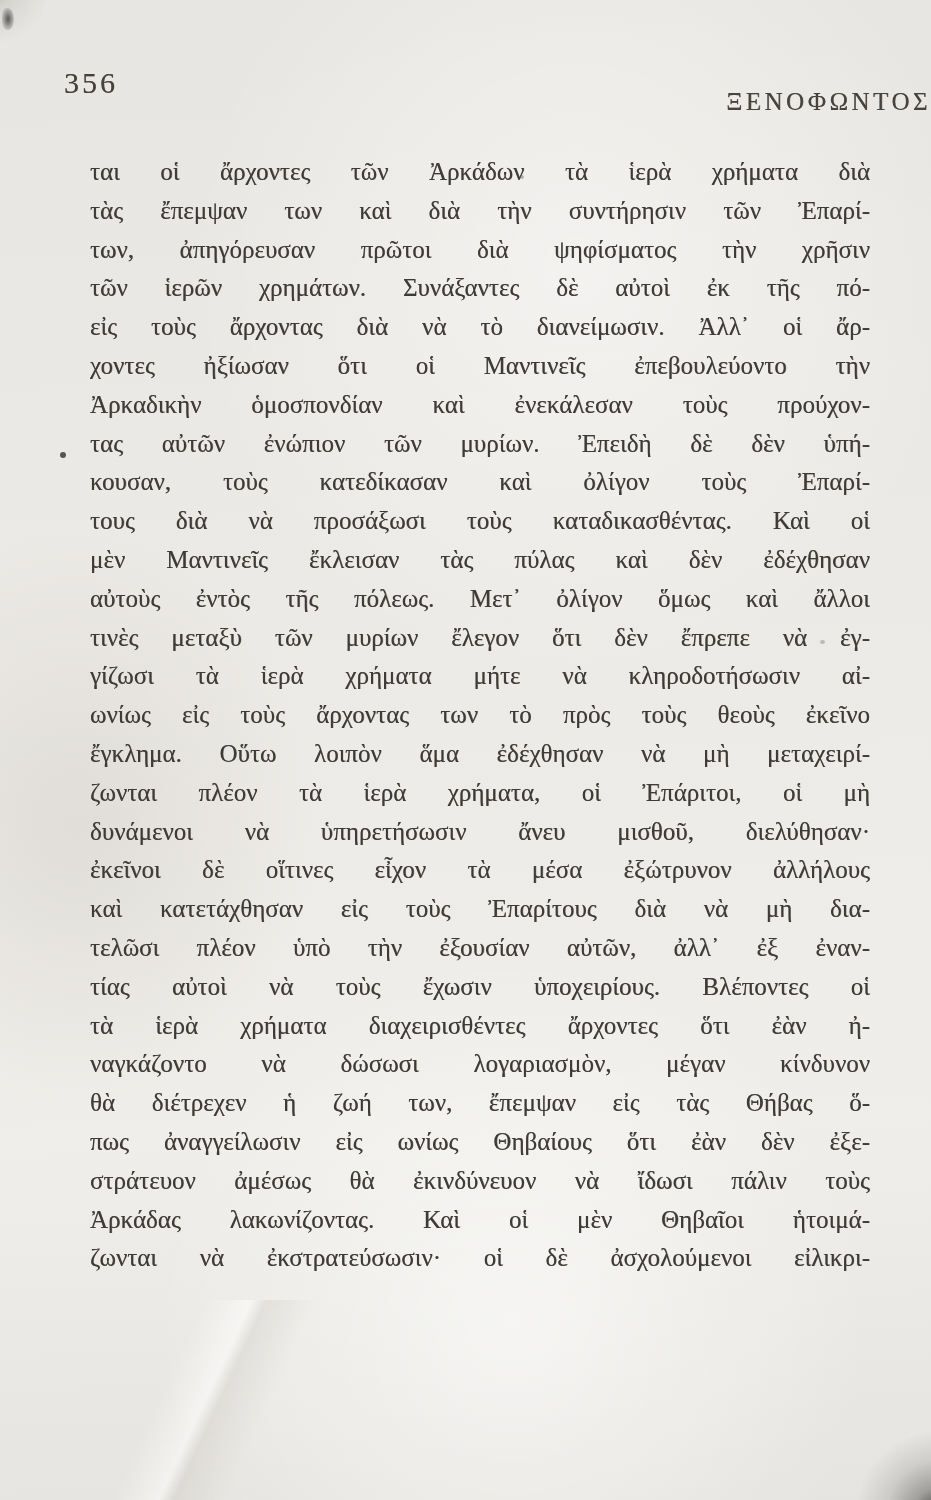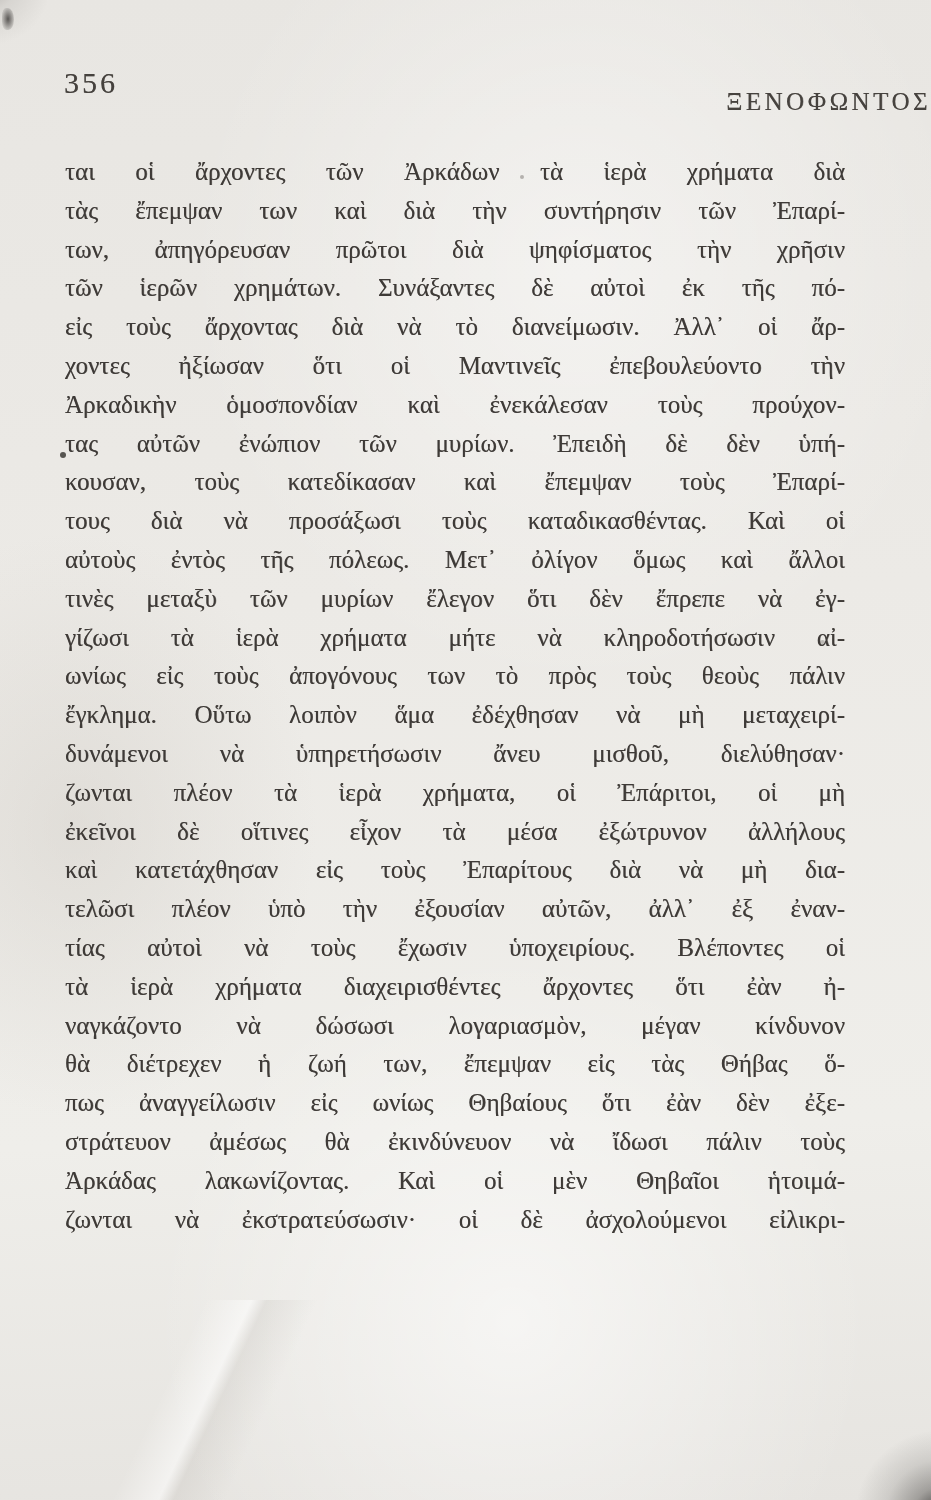--- a/index.html
+++ b/index.html
@@ -44,21 +44,21 @@
     right: 0;
     top: 88px;
     text-align: right;
     font-size: 25px;
     letter-spacing: 3.5px;
     color: #46423e;
   }
 
   .body-text {
     position: absolute;
-    left: 65px;
+    left: 90px;
     top: 153px;
     width: 780px;
   }
 
   .text-line {
     font-size: 25px;
     line-height: 38.8px;
     height: 38.8px;
     white-space: nowrap;
     text-align: justify;
@@ -110,29 +110,30 @@
 
   <div class="body-text">
     <div class="text-line ink">ται οἱ ἄρχοντες τῶν Ἀρκάδων τὰ ἱερὰ χρήματα διὰ</div>
     <div class="text-line ink">τὰς ἔπεμψαν των καὶ διὰ τὴν συντήρησιν τῶν Ἐπαρί-</div>
     <div class="text-line ink">των, ἀπηγόρευσαν πρῶτοι διὰ ψηφίσματος τὴν χρῆσιν</div>
     <div class="text-line ink">τῶν ἱερῶν χρημάτων. Συνάξαντες δὲ αὐτοὶ ἐκ τῆς πό-</div>
     <div class="text-line ink">εἰς τοὺς ἄρχοντας διὰ νὰ τὸ διανείμωσιν. Ἀλλ᾽ οἱ ἄρ-</div>
     <div class="text-line ink">χοντες ἠξίωσαν ὅτι οἱ Μαντινεῖς ἐπεβουλεύοντο τὴν</div>
     <div class="text-line ink">Ἀρκαδικὴν ὁμοσπονδίαν καὶ ἐνεκάλεσαν τοὺς προύχον-</div>
     <div class="text-line ink">τας αὐτῶν ἐνώπιον τῶν μυρίων. Ἐπειδὴ δὲ δὲν ὑπή-</div>
-    <div class="text-line ink">κουσαν, τοὺς κατεδίκασαν καὶ ἔπεμψαν τοὺς Ἐπαρί-</div>
+    <div class="text-line ink">κουσαν, τοὺς κατεδίκασαν καὶ ὀλίγον τοὺς Ἐπαρί-</div>
     <div class="text-line ink">τους διὰ νὰ προσάξωσι τοὺς καταδικασθέντας. Καὶ οἱ</div>
+    <div class="text-line ink">μὲν Μαντινεῖς ἔκλεισαν τὰς πύλας καὶ δὲν ἐδέχθησαν</div>
     <div class="text-line ink">αὐτοὺς ἐντὸς τῆς πόλεως. Μετ᾽ ὀλίγον ὅμως καὶ ἄλλοι</div>
     <div class="text-line ink">τινὲς μεταξὺ τῶν μυρίων ἔλεγον ὅτι δὲν ἔπρεπε νὰ ἐγ-</div>
     <div class="text-line ink">γίζωσι τὰ ἱερὰ χρήματα μήτε νὰ κληροδοτήσωσιν αἰ-</div>
-    <div class="text-line ink">ωνίως εἰς τοὺς ἀπογόνους των τὸ πρὸς τοὺς θεοὺς πάλιν</div>
+    <div class="text-line ink">ωνίως εἰς τοὺς ἄρχοντας των τὸ πρὸς τοὺς θεοὺς ἐκεῖνο</div>
     <div class="text-line ink">ἔγκλημα. Οὕτω λοιπὸν ἅμα ἐδέχθησαν νὰ μὴ μεταχειρί-</div>
+    <div class="text-line ink">ζωνται πλέον τὰ ἱερὰ χρήματα, οἱ Ἐπάριτοι, οἱ μὴ</div>
     <div class="text-line ink">δυνάμενοι νὰ ὑπηρετήσωσιν ἄνευ μισθοῦ, διελύθησαν·</div>
-    <div class="text-line ink">ζωνται πλέον τὰ ἱερὰ χρήματα, οἱ Ἐπάριτοι, οἱ μὴ</div>
     <div class="text-line ink">ἐκεῖνοι δὲ οἵτινες εἶχον τὰ μέσα ἐξώτρυνον ἀλλήλους</div>
     <div class="text-line ink">καὶ κατετάχθησαν εἰς τοὺς Ἐπαρίτους διὰ νὰ μὴ δια-</div>
     <div class="text-line ink">τελῶσι πλέον ὑπὸ τὴν ἐξουσίαν αὐτῶν, ἀλλ᾽ ἐξ ἐναν-</div>
     <div class="text-line ink">τίας αὐτοὶ νὰ τοὺς ἔχωσιν ὑποχειρίους. Βλέποντες οἱ</div>
     <div class="text-line ink">τὰ ἱερὰ χρήματα διαχειρισθέντες ἄρχοντες ὅτι ἐὰν ἠ-</div>
     <div class="text-line ink">ναγκάζοντο νὰ δώσωσι λογαριασμὸν, μέγαν κίνδυνον</div>
     <div class="text-line ink">θὰ διέτρεχεν ἡ ζωή των, ἔπεμψαν εἰς τὰς Θήβας ὅ-</div>
     <div class="text-line ink">πως ἀναγγείλωσιν εἰς ωνίως Θηβαίους ὅτι ἐὰν δὲν ἐξε-</div>
     <div class="text-line ink">στράτευον ἀμέσως θὰ ἐκινδύνευον νὰ ἴδωσι πάλιν τοὺς</div>
     <div class="text-line ink">Ἀρκάδας λακωνίζοντας. Καὶ οἱ μὲν Θηβαῖοι ἡτοιμά-</div>

